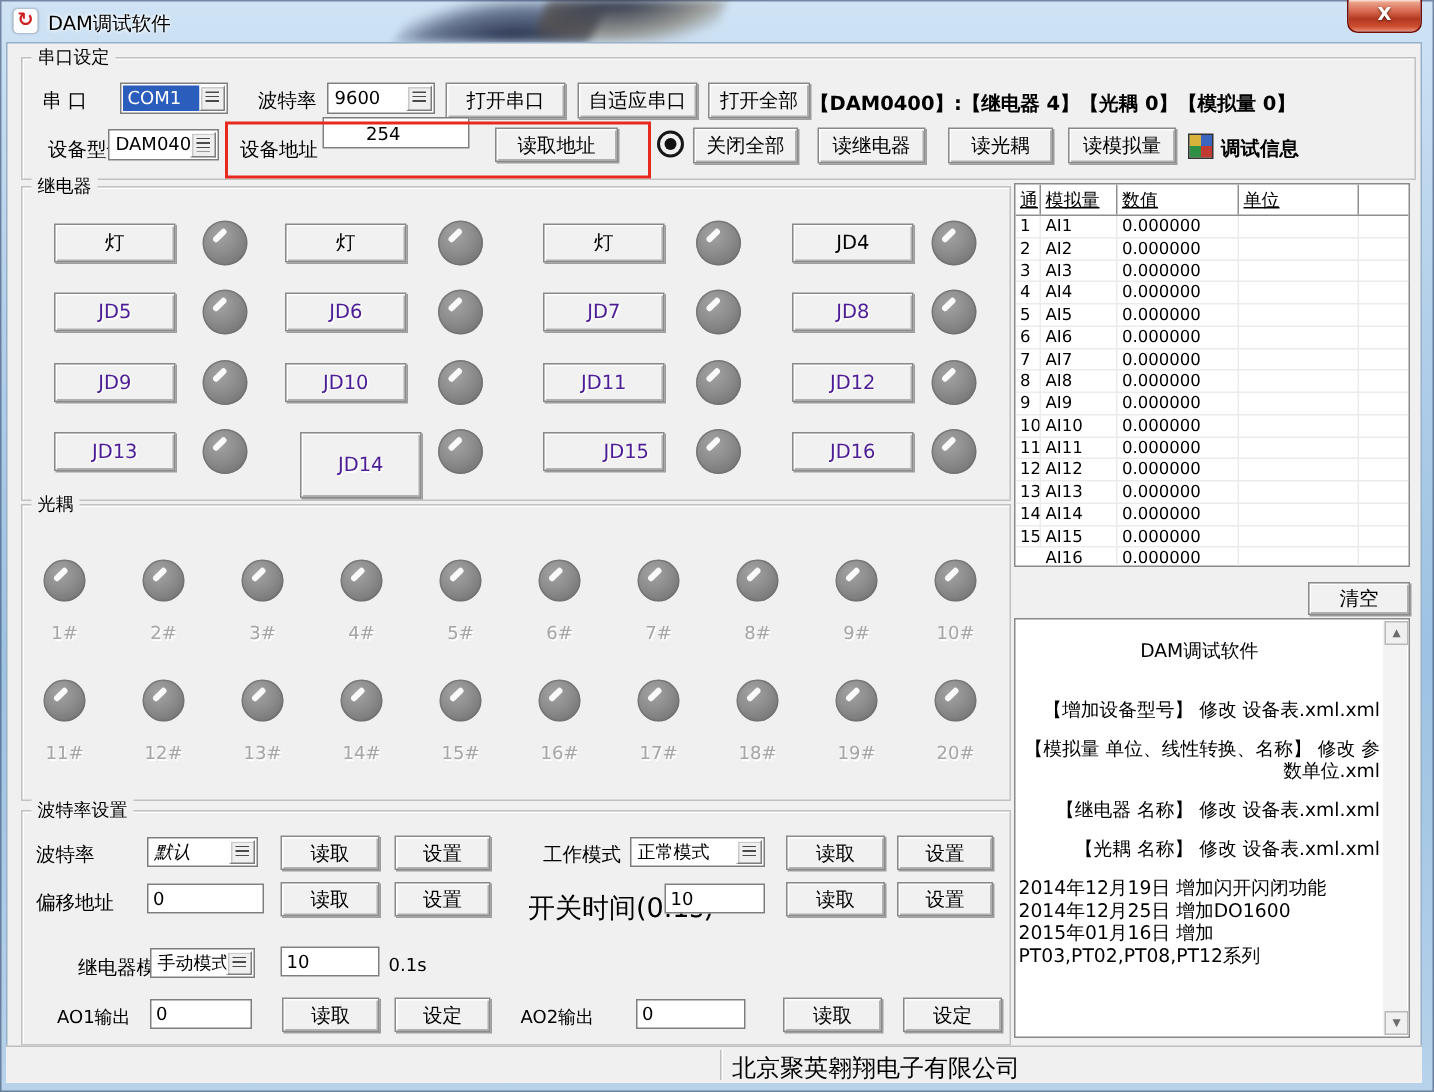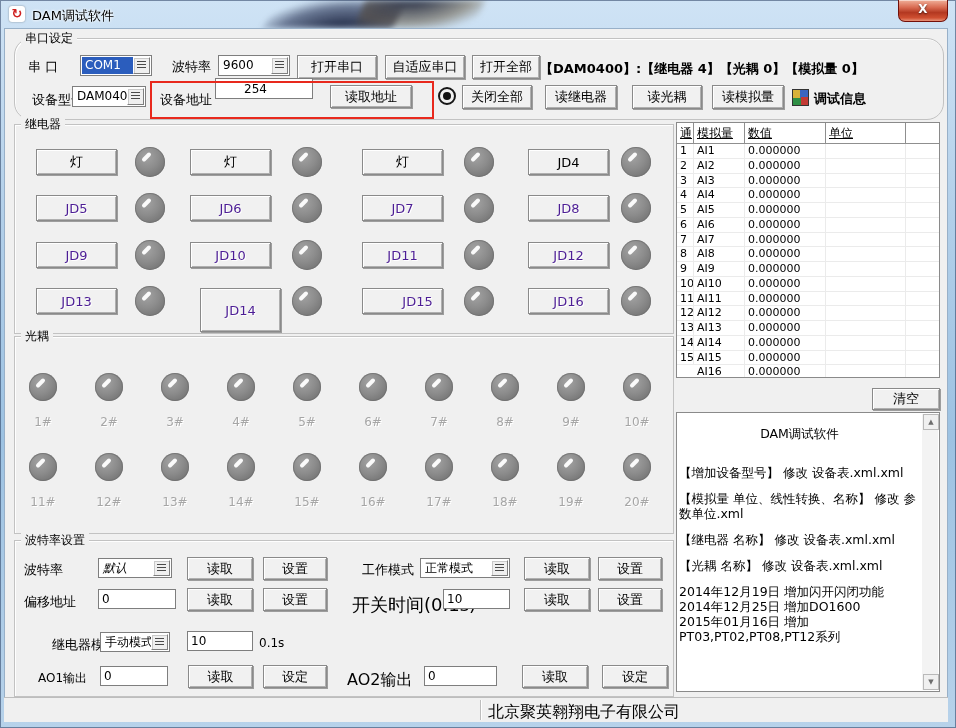--- a/index.html
+++ b/index.html
@@ -35,21 +35,21 @@
   
   .table{position:absolute;left:676px;top:122px;width:264px;height:256px;background:#fff;border:1px solid #8a8a8a;box-sizing:border-box;overflow:hidden;}
   .thead{display:flex;height:20px;border-bottom:1px solid #8f8f8f;}
   .th{box-sizing:border-box;font-size:12px;text-decoration:underline;border-right:1px solid #8f8f8f;padding:2px 0 0 3px;white-space:nowrap;overflow:hidden;}
   .trow{display:flex;height:14.75px;}
   .td{box-sizing:border-box;font-size:11px;line-height:14px;border-right:1px solid #ebebeb;border-bottom:1px solid #ebebeb;padding-left:3px;white-space:nowrap;overflow:hidden;}
   
   .panel{position:absolute;left:676px;top:412px;width:264px;height:280px;background:#fff;border:1px solid #8a8a8a;box-sizing:border-box;overflow:hidden;}
   .panel-text{position:absolute;left:2px;top:0;right:19px;bottom:0;font-size:12.5px;color:#000;line-height:15px;}
   .panel-title{text-align:center;margin:13px 0 24px;}
-  .panel-para{margin:0 0 11px;}
+  .panel-para{margin:0 0 11px;text-align:right;}
   .panel-hist{margin:0;}
   .scrolltrack{position:absolute;top:1px;bottom:1px;right:1px;width:16px;background:#f3f3f3;}
   .scrollarrow{position:absolute;right:0;width:16px;height:16px;background:#f0f0f0;border:1px solid #b9b9b9;box-sizing:border-box;color:#6d6d6d;font-size:7px;text-align:center;line-height:14px;}
   
   .statusbar{position:absolute;left:4px;top:697px;width:944px;height:25px;background:#f0f0f0;border-top:1px solid #bdbdbd;box-sizing:border-box;}
   .status-div{position:absolute;top:2px;bottom:2px;width:1px;background:#bdbdbd;box-shadow:1px 0 0 #fff;}
   .status-text{position:absolute;left:484px;top:4px;font-size:16px;color:#000;white-space:nowrap;}
 </style>
 </head>
 <body>
@@ -59,21 +59,21 @@
   <div class="tb-blob" style="left:270px;width:130px;background:radial-gradient(ellipse at 60% 110%,rgba(12,20,48,.95),rgba(25,35,70,.55) 55%,transparent 80%);transform:skewX(-28deg);"></div>
   <div class="tb-blob" style="left:360px;width:120px;background:radial-gradient(ellipse at 40% -10%,rgba(10,16,40,.9),rgba(90,70,40,.45) 60%,transparent 85%);transform:skewX(-20deg);"></div>
   <div class="client"></div>
 
   <div class="titlebar">
     <div class="app-icon">↻</div>
     <div class="title-text">DAM调试软件</div>
     <div class="close-btn">X</div>
   </div>
 
-  <div class="group" style="left:14px;top:38px;width:928px;height:80px;border-radius:17px;">
+  <div class="group" style="left:14px;top:38px;width:928px;height:80px;">
     <span class="glabel">串口设定</span>
   </div>
   <span class="lbl" style="left:28px;top:58px;">串  口</span>
   <div class="combo selected" style="left:80px;top:55px;width:72px;height:21px;">
     <span class="txt">COM1</span>
     <span class="dd"></span>
   </div>
   <span class="lbl" style="left:172px;top:58px;">波特率</span>
   <div class="combo" style="left:218px;top:55px;width:72px;height:21px;">
     <span class="txt">9600</span>
@@ -363,21 +363,21 @@
     <span class="txt">手动模式</span>
     <span class="dd"></span>
   </div>
   <input class="inp" style="left: 187px; top: 631px; width: 66px; height: 20px;" value="10">
   <span class="lbl" style="left:259px;top:636px;font-size:12px;">0.1s</span>
 
   <span class="lbl" style="left:38px;top:670px;font-size:12px;">AO1输出</span>
   <input class="inp" style="left: 100px; top: 666px; width: 68px; height: 20px;" value="0">
   <button class="btn" style="left:188px;top:665px;width:65px;height:23px;">读取</button>
   <button class="btn" style="left:263px;top:665px;width:64px;height:23px;">设定</button>
-  <span class="lbl" style="left:347px;top:670px;font-size:16px;">AO2输出</span>
+  <span class="lbl" style="left:347px;top:670px;font-size:12px;">AO2输出</span>
   <input class="inp" style="left: 424px; top: 666px; width: 73px; height: 20px;" value="0">
   <button class="btn" style="left:522px;top:665px;width:66px;height:23px;">读取</button>
   <button class="btn" style="left:602px;top:665px;width:66px;height:23px;">设定</button>
 
   <div class="statusbar">
     <div class="status-div" style="left:476px;"></div>
     <span class="status-text">北京聚英翱翔电子有限公司</span>
   </div>
 </div>
 

